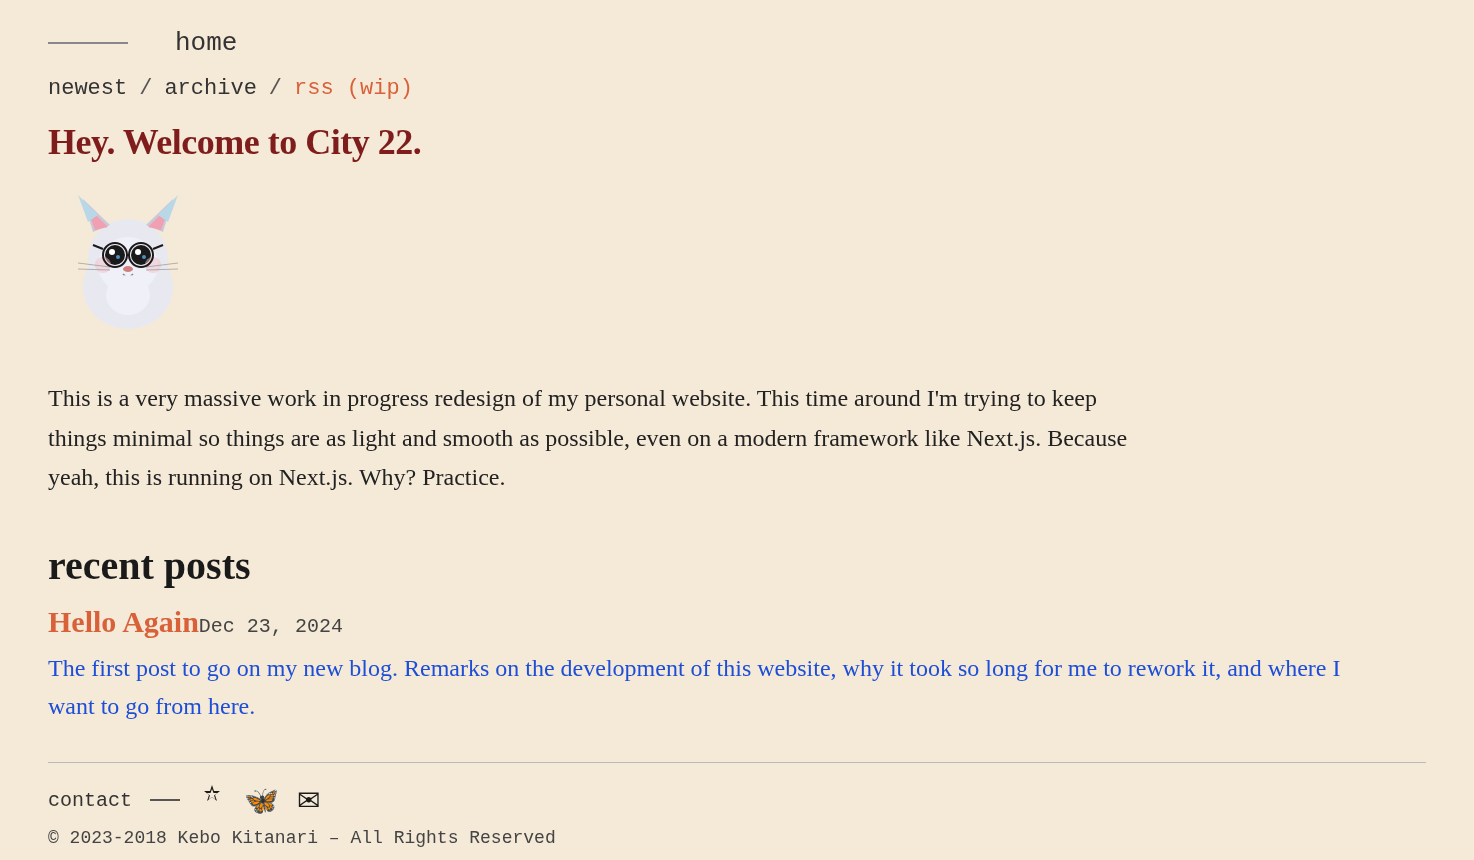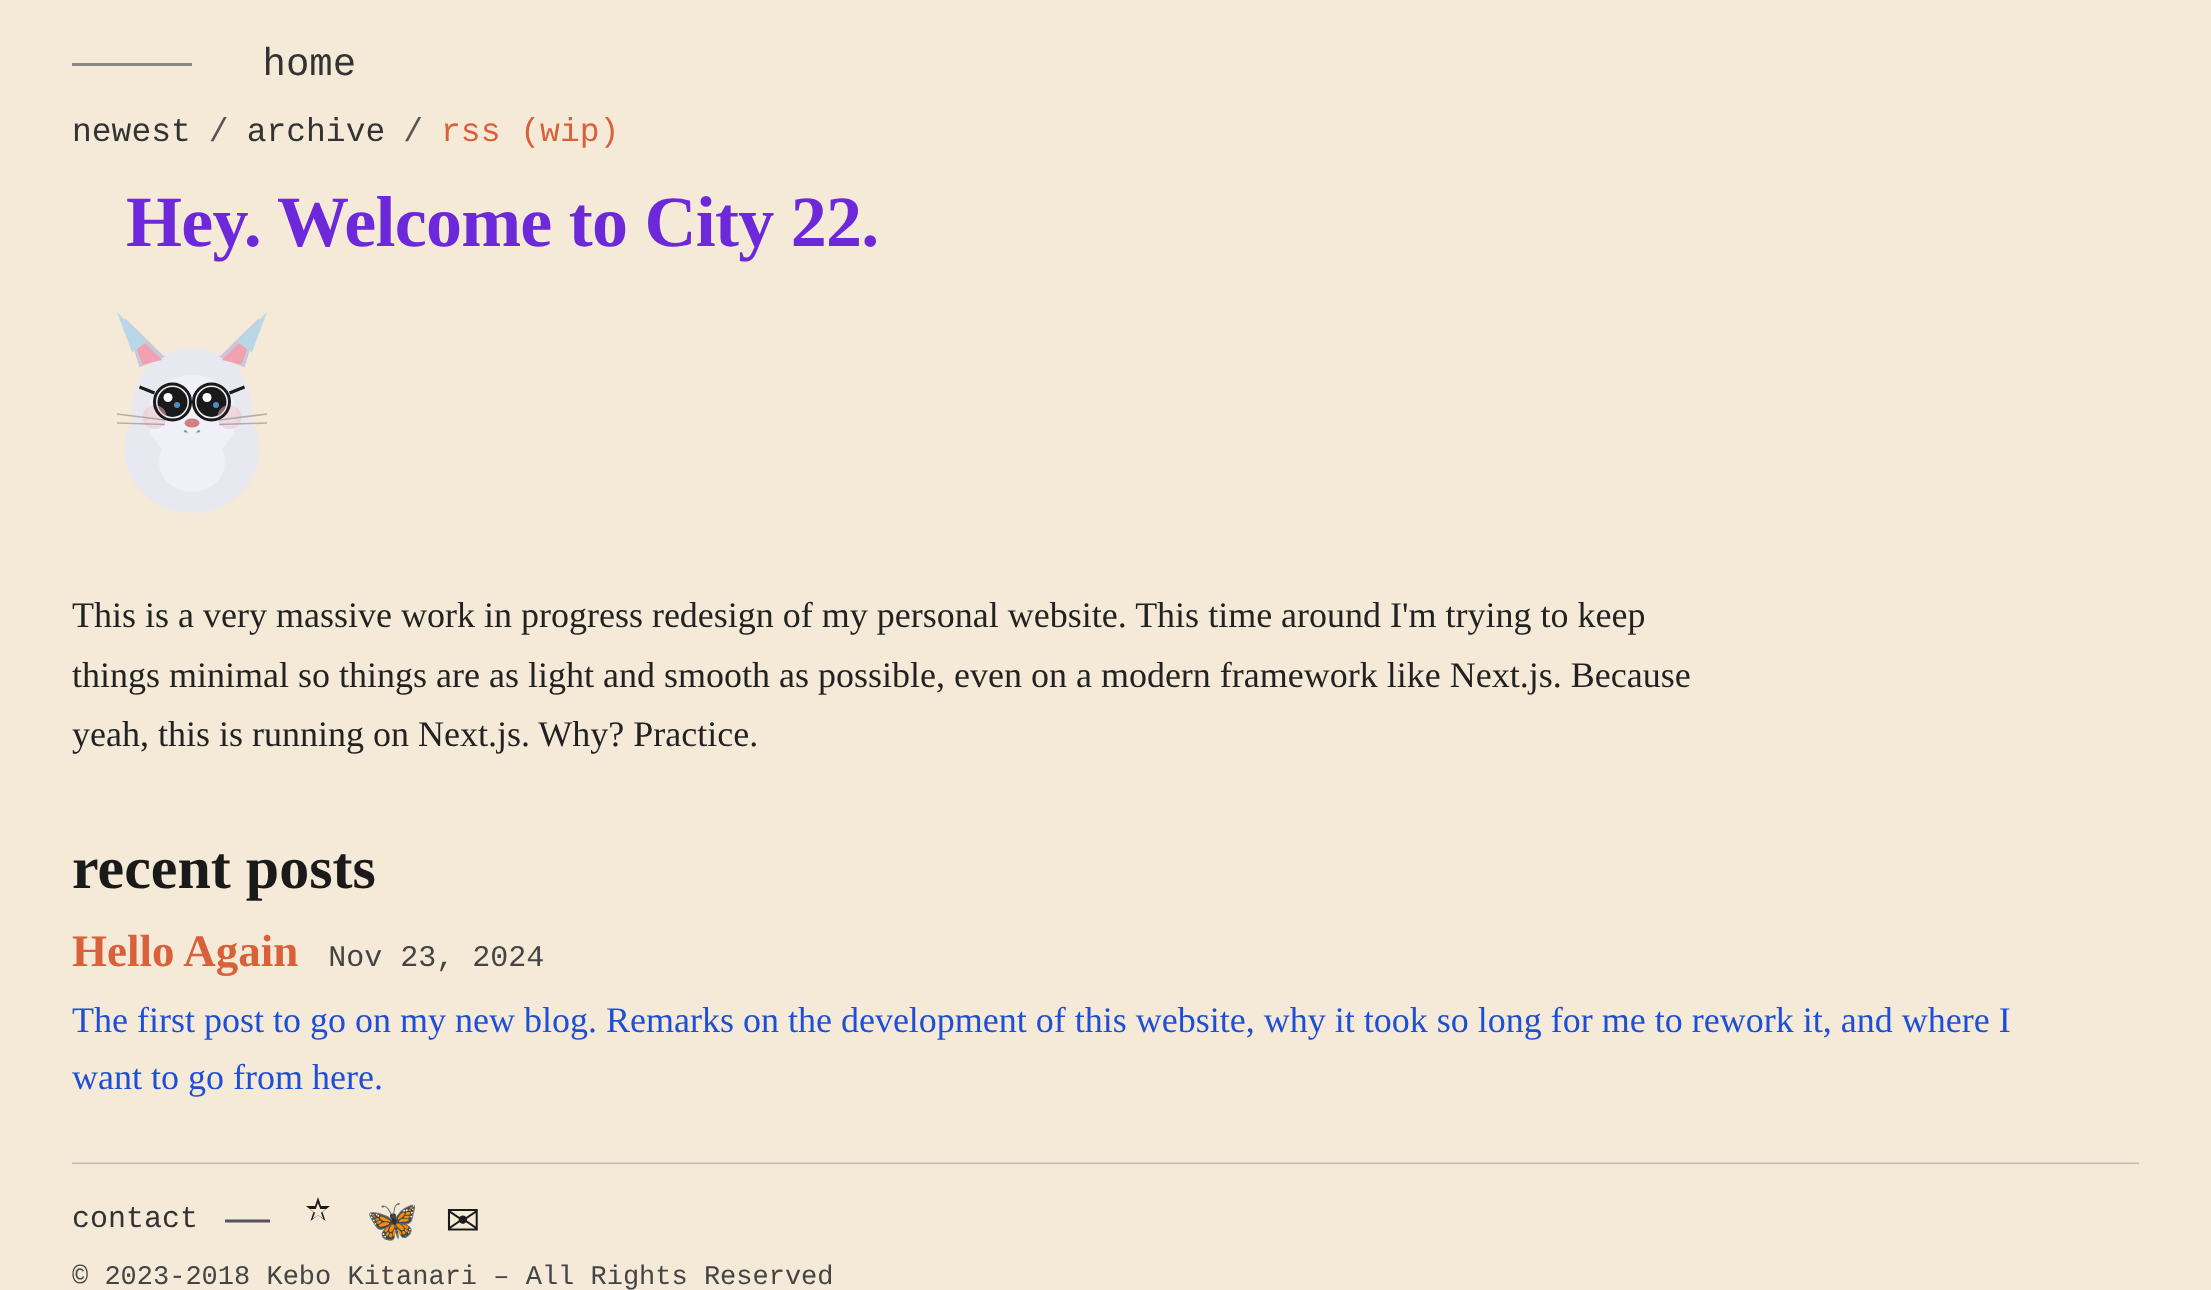--- a/index.html
+++ b/index.html
@@ -77,26 +77,25 @@
     .nav-item-rss {
       color: #d9613a;
       text-decoration: none;
       cursor: pointer;
       font-family: Liberation Mono, monospace;
     }
 
     
     .welcome-title {
       font-family: Georgia, serif;
-      font-size: 48px;
+      font-size: 36px;
       font-weight: 700;
-      color: #6d28d9;
+      color: #7f1d1d;
       margin-bottom: 24px;
       letter-spacing: -0.5px;
-      margin-left: 36px;
     }
 
     .welcome-content {
       display: flex;
       align-items: flex-start;
       gap: 32px;
       margin-bottom: 44px;
       flex-direction: column;
     }
 
@@ -129,21 +128,20 @@
       margin-bottom: 16px;
     }
 
     .post-item {
       margin-bottom: 12px;
     }
 
     .post-header {
       display: flex;
       align-items: baseline;
-      gap: 20px;
       margin-bottom: 10px;
     }
 
     .post-title-link {
       font-family: Georgia, serif;
       font-size: 30px;
       font-weight: 700;
       color: #d9613a;
       text-decoration: none;
       cursor: pointer;
@@ -291,21 +289,21 @@
     <p class="welcome-text">This is a very massive work in progress redesign of my personal website. This time around I'm trying to keep things minimal so things are as light and smooth as possible, even on a modern framework like Next.js. Because yeah, this is running on Next.js. Why? Practice.</p>
   </div>
 </section>
 
 <section>
   <h2 class="section-title">recent posts</h2>
 
   <div class="post-item">
     <div class="post-header">
       <a class="post-title-link" href="#">Hello Again</a>
-      <span class="post-date">Nov 23, 2024</span>
+      <span class="post-date">Dec 23, 2024</span>
     </div>
     <p class="post-excerpt">The first post to go on my new blog. Remarks on the development of this website, why it took so long for me to rework it, and where I want to go from here.</p>
   </div>
 </section>
 
 <hr class="footer-divider">
 <footer class="footer">
   <div class="footer-contact">
     <span class="footer-contact-label">contact</span>
     <div class="footer-line-sep"></div>

